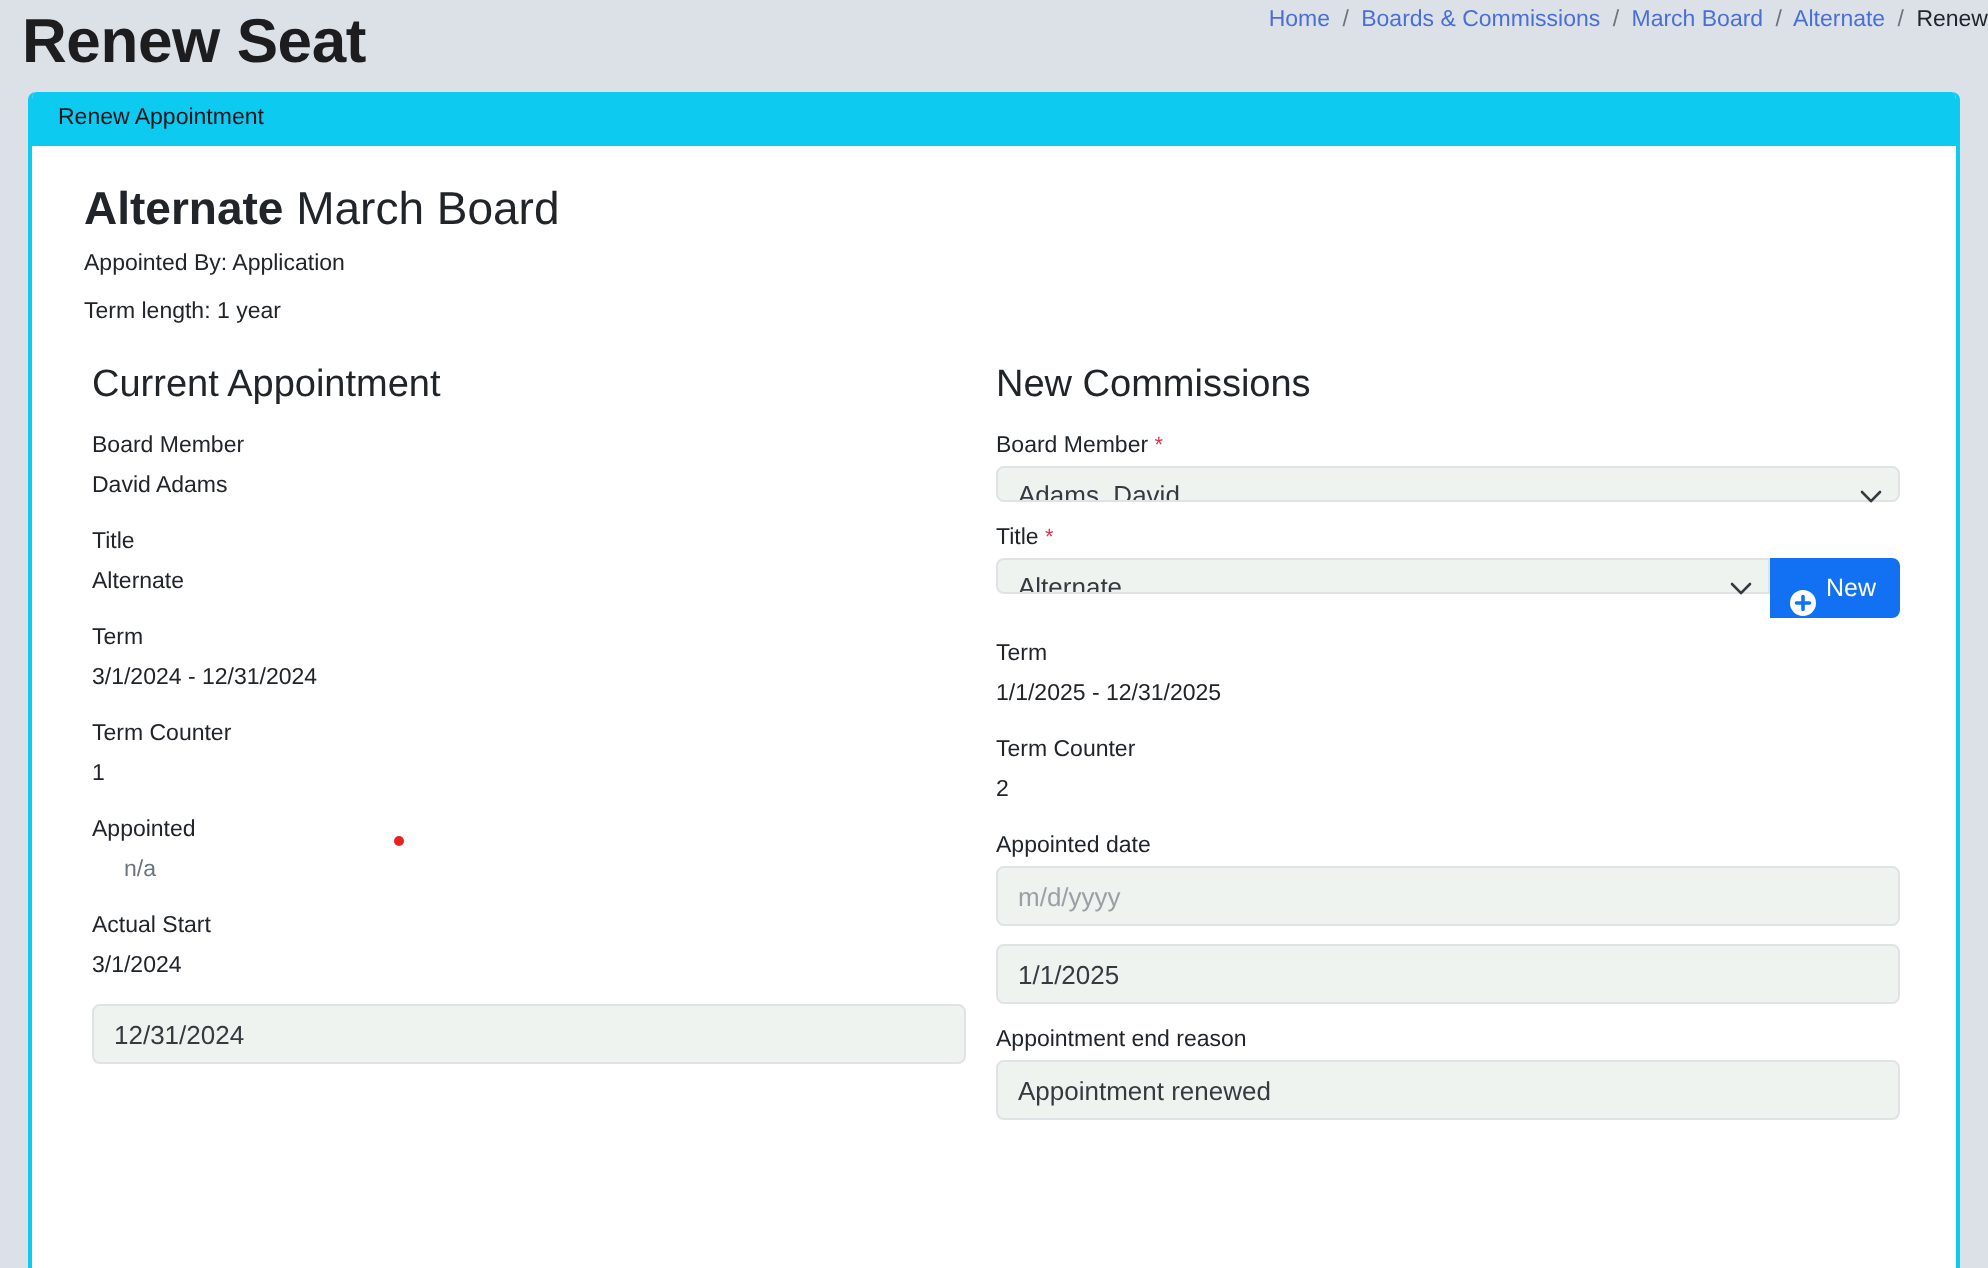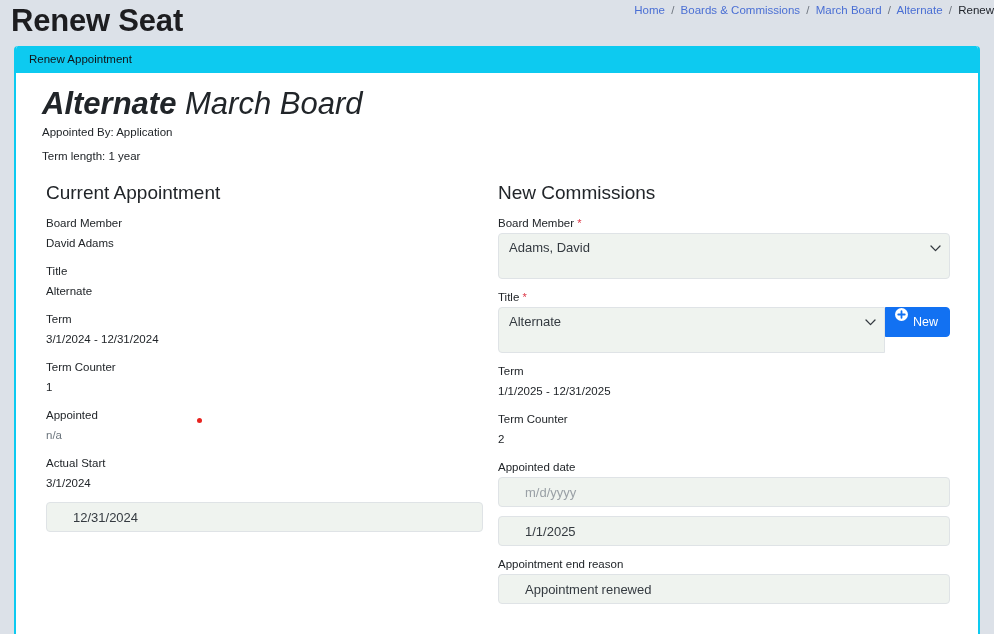--- a/index.html
+++ b/index.html
@@ -68,27 +68,26 @@
     padding-left: 13px;
     border-radius: 2px 2px 0 0;
   }
   .card-body {
     position: relative;
     padding: 16px 14px 0 14px;
   }
 
   
   .seat-title {
-    font-size: 31px;
+    font-size: 23px;
     line-height: 30px;
     color: #212529;
     font-weight: 300;
     margin: 0 0 4px 0;
     padding-left: 12px;
-    font-style: italic;
   }
   .seat-title b { font-weight: 700; }
   .meta-line {
     font-size: 11.5px;
     line-height: 18px;
     color: #212529;
     padding-left: 12px;
     margin-bottom: 6px;
   }
   .meta-line.second { margin-bottom: 4px; }
@@ -118,49 +117,49 @@
     line-height: 18px;
     color: #212529;
     display: block;
     margin-bottom: 1px;
   }
   .field-value {
     font-size: 11.5px;
     line-height: 18px;
     color: #212529;
   }
-  .field-value.muted { color: #6c757d; }
+  .field-value.muted { color: #6c757d; margin-left: 16px; }
   .req { color: #dc3545; font-size: 11px; }
 
   
   .field.input-field { margin-bottom: 9px; }
   .control {
     display: block;
     width: 100%;
     height: 30px;
     background: #eff3ef;
     border: 1px solid #dfe3e6;
     border-radius: 4px;
-    padding: 0 26px;
+    padding: 0 10px;
     font-family: "Liberation Sans", sans-serif;
     font-size: 13px;
     color: #343a40;
     line-height: 28px;
     outline: none;
   }
   .control::placeholder { color: #9aa0a6; }
 
   .select-wrap {
     position: relative;
     width: 100%;
   }
   .select-box {
     display: block;
     width: 100%;
-    height: 46px;
+    height: 18px;
     background: #eff3ef;
     border: 1px solid #dfe3e6;
     border-radius: 4px;
     padding: 0 30px 0 10px;
     font-size: 13px;
     color: #343a40;
     line-height: 28px;
     white-space: nowrap;
     overflow: hidden;
   }
@@ -189,21 +188,21 @@
     flex: 0 0 auto;
     height: 30px;
     background: #1271f2;
     border: 1px solid #1271f2;
     border-radius: 0 4px 4px 0;
     color: #ffffff;
     font-size: 12.5px;
     font-family: "Liberation Sans", sans-serif;
     padding: 0 11px 0 9px;
     display: inline-flex;
-    align-items: flex-start;
+    align-items: flex-end;
     gap: 5px;
     cursor: pointer;
     line-height: 28px;
     white-space: nowrap;
   }
   .btn-new svg { display: block; }
 
   
   .cursor-dot {
     position: absolute;

